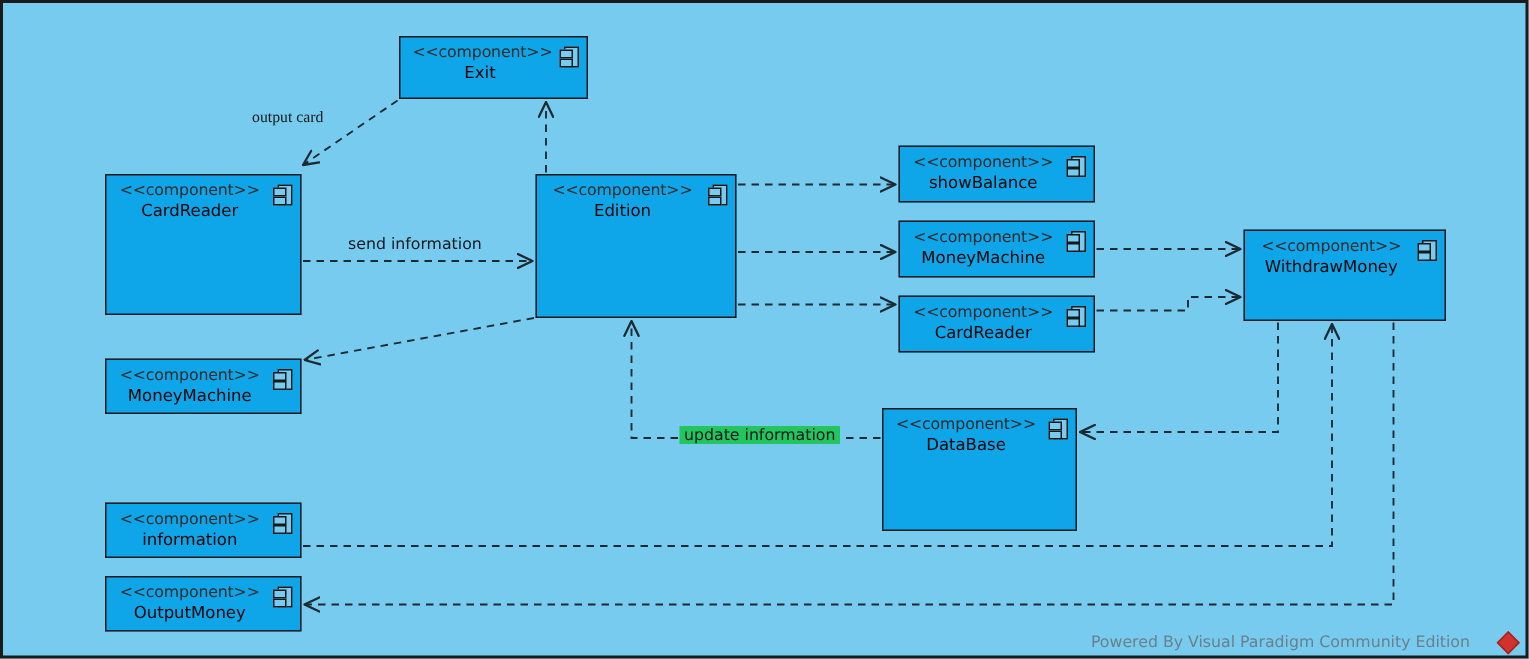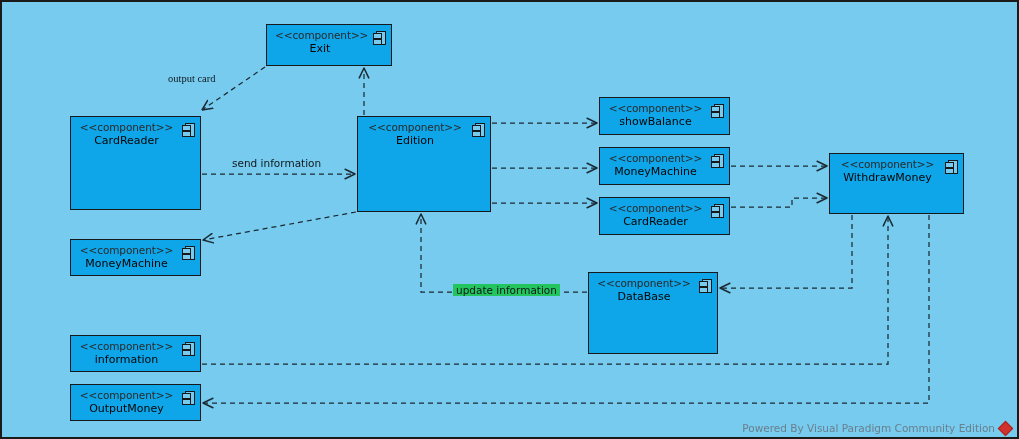--- a/index.html
+++ b/index.html
@@ -82,21 +82,21 @@
   .edge-label{
     position:absolute;
     font-size:10.5px;color:#10181f;
     white-space:nowrap;
     background:transparent;
   }
 
   
   .watermark{
     position:absolute;right:6px;bottom:3px;
-    display:flex;align-items:center;gap:5px;
+    display:flex;align-items:center;gap:20px;
     font-size:10.5px;color:#6b7f8c;
     white-space:nowrap;
     margin-left:28px;
   }
   .vp-logo{
     width:11px;height:11px;
     background:#d2322d;
     transform:rotate(45deg);
     border:1px solid #a8211d;
     box-sizing:border-box;

